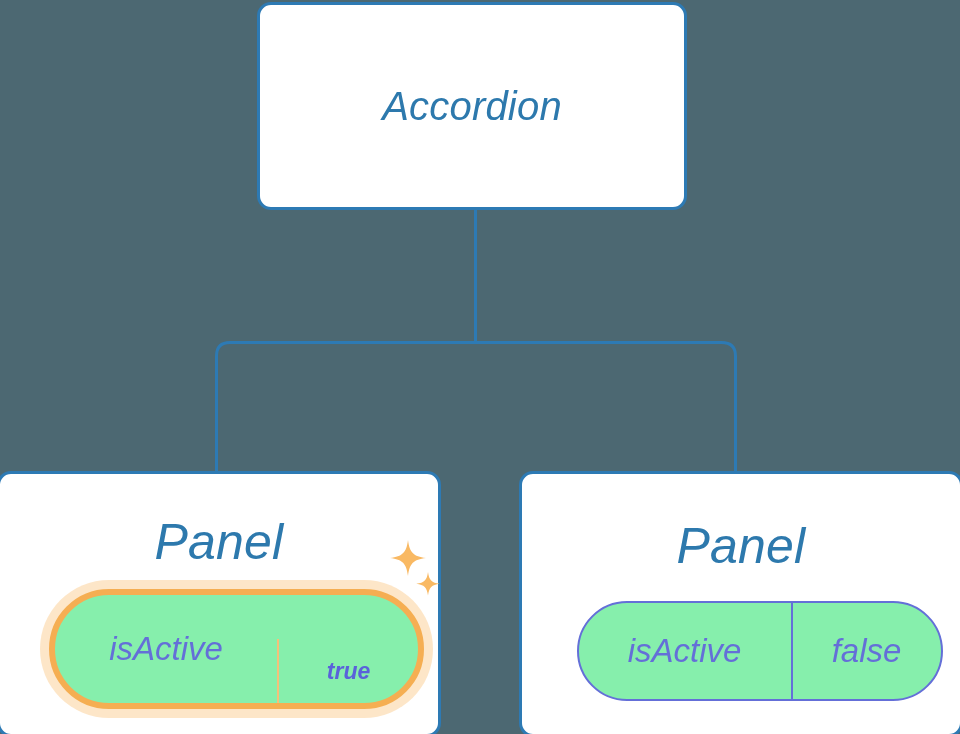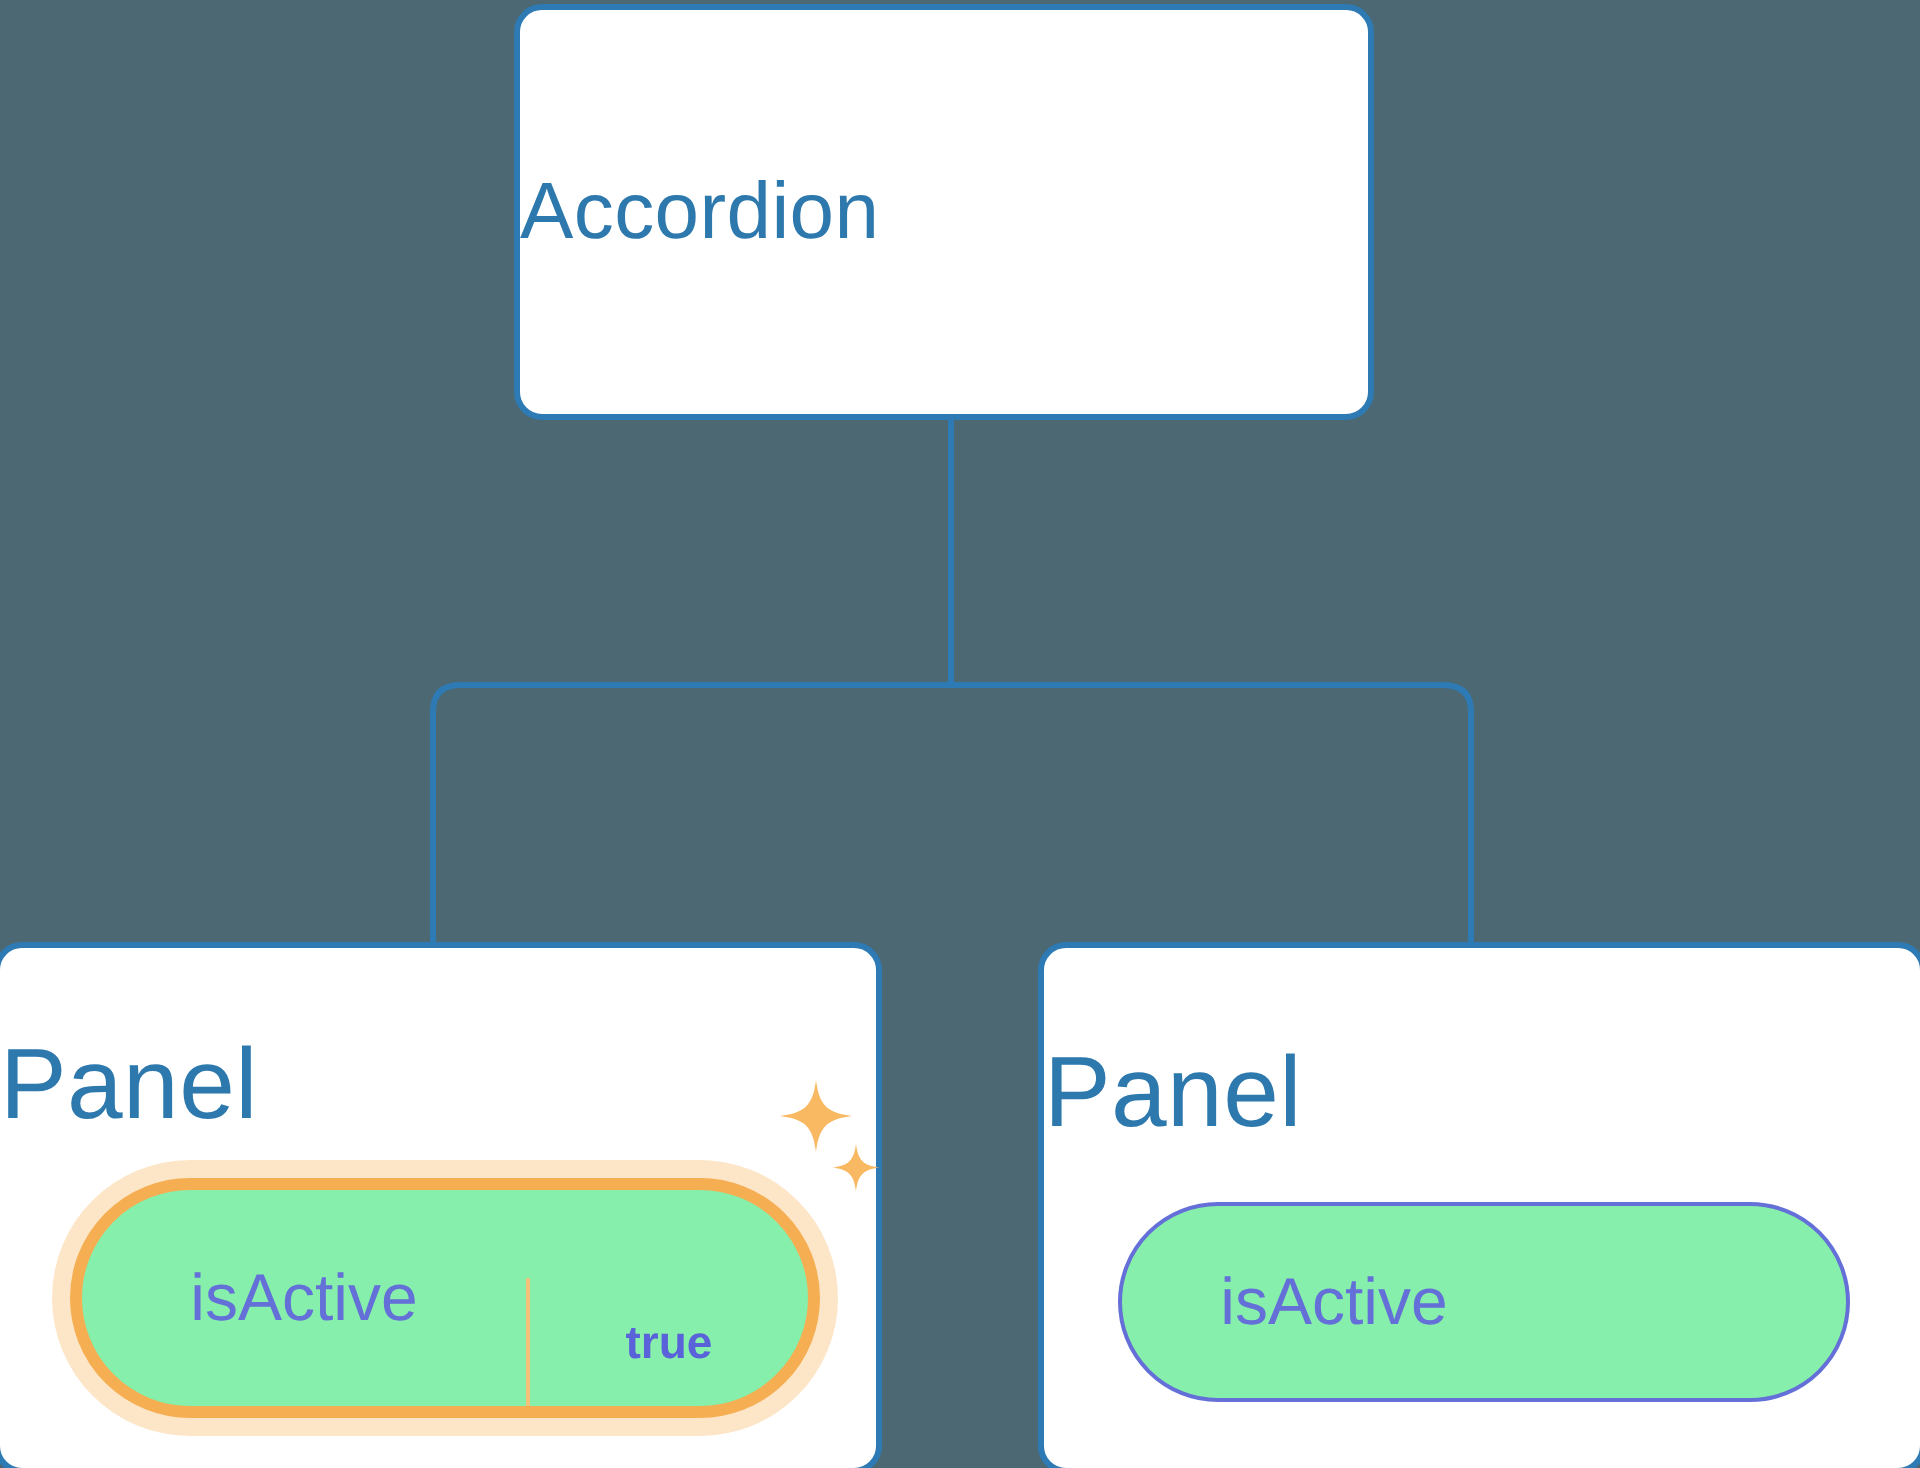--- a/index.html
+++ b/index.html
@@ -33,20 +33,22 @@
 
   
   .node-card {
     position: absolute;
     background: #ffffff;
     border: 3px solid #2d7ab4;
     border-radius: 14px;
     box-sizing: border-box;
     display: flex;
     flex-direction: column;
+    align-items: center;
+    font-style: italic;
   }
   .node-card.root {
     left: 257px;
     top: 2px;
     width: 430px;
     height: 208px;
     justify-content: center;
   }
   .node-card.panel-left {
     left: -3px;
@@ -190,20 +192,21 @@
       </div>
     </div>
   </div>
 
   <div class="node-card panel-right">
     <div class="node-title">Panel</div>
 
     <div class="pill-right-wrap">
       <div class="pill plain">
         <div class="pill-cell pill-key">isActive</div>
+        <div class="pill-cell pill-val">false</div>
       </div>
     </div>
   </div>
 
   <svg class="sparkles" viewBox="0 0 60 72">
     <path d="M24 2 C25.6 14.6 29.4 18.4 42 20 C29.4 21.6 25.6 25.4 24 38 C22.4 25.4 18.6 21.6 6 20 C18.6 18.4 22.4 14.6 24 2 Z" fill="#f9b963"></path>
     <path d="M44 34 C45.1 42.2 47.6 44.7 55.8 45.8 C47.6 46.9 45.1 49.4 44 57.6 C42.9 49.4 40.4 46.9 32.2 45.8 C40.4 44.7 42.9 42.2 44 34 Z" fill="#f9b963"></path>
   </svg>
 
 </div>

